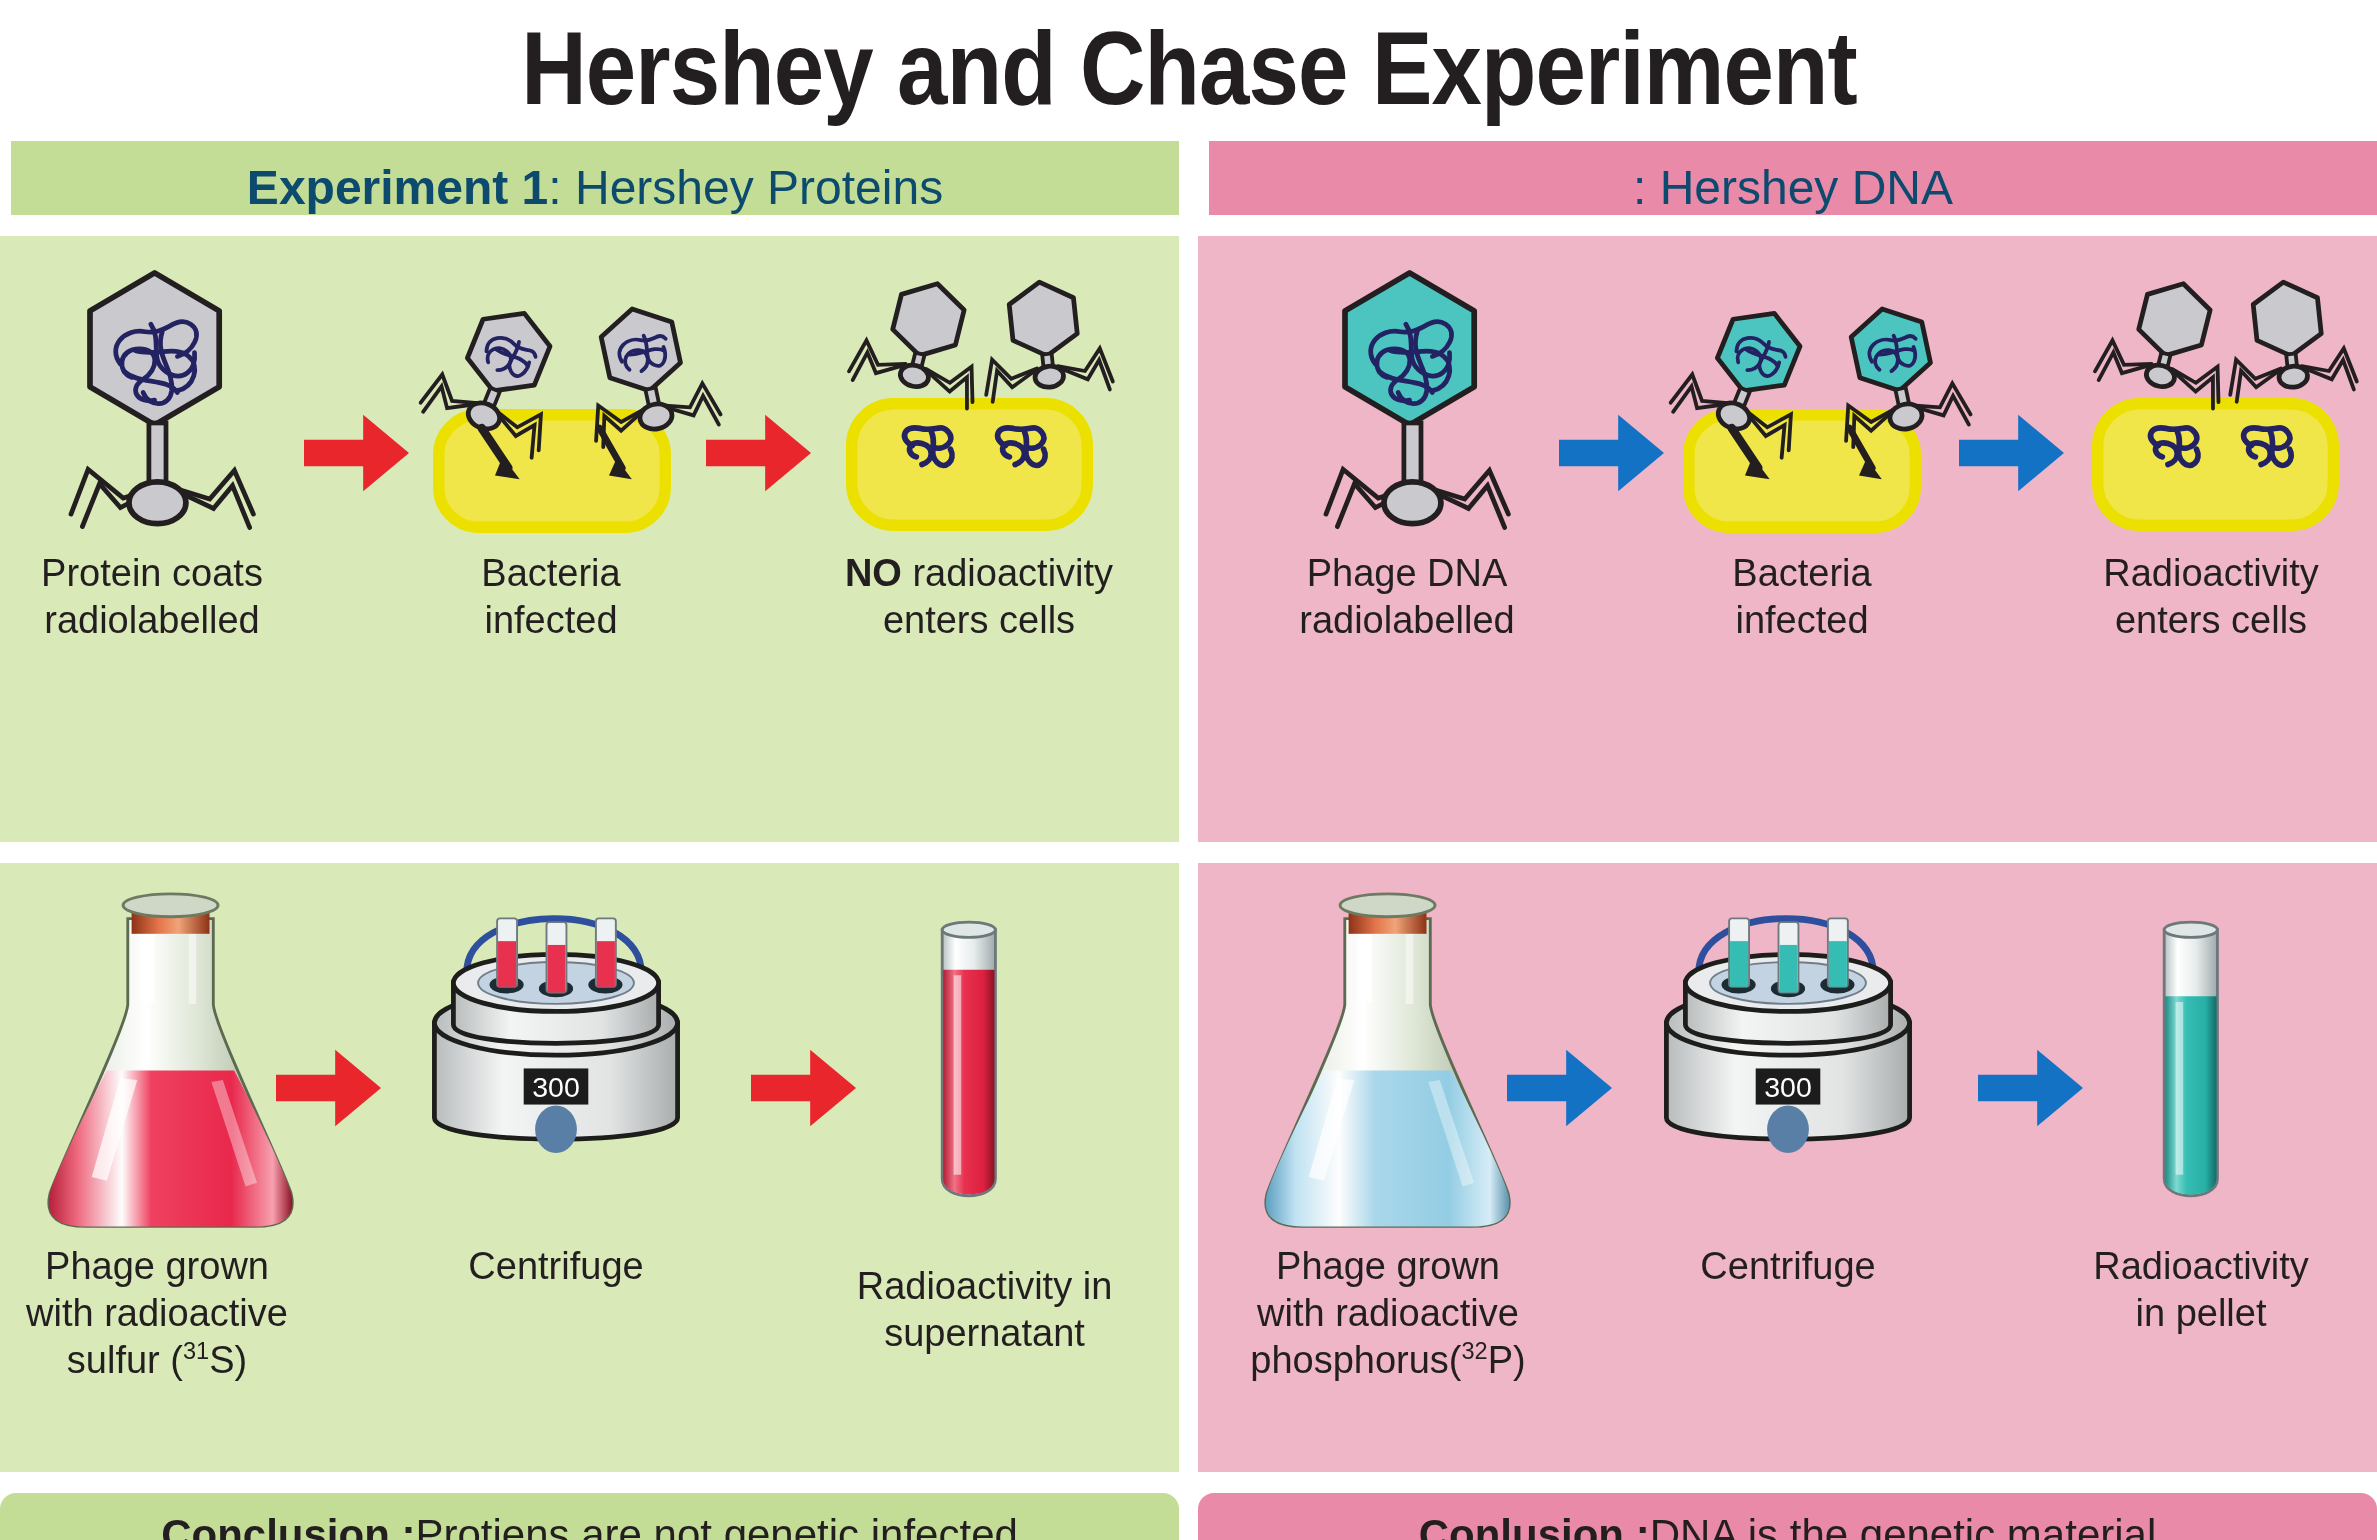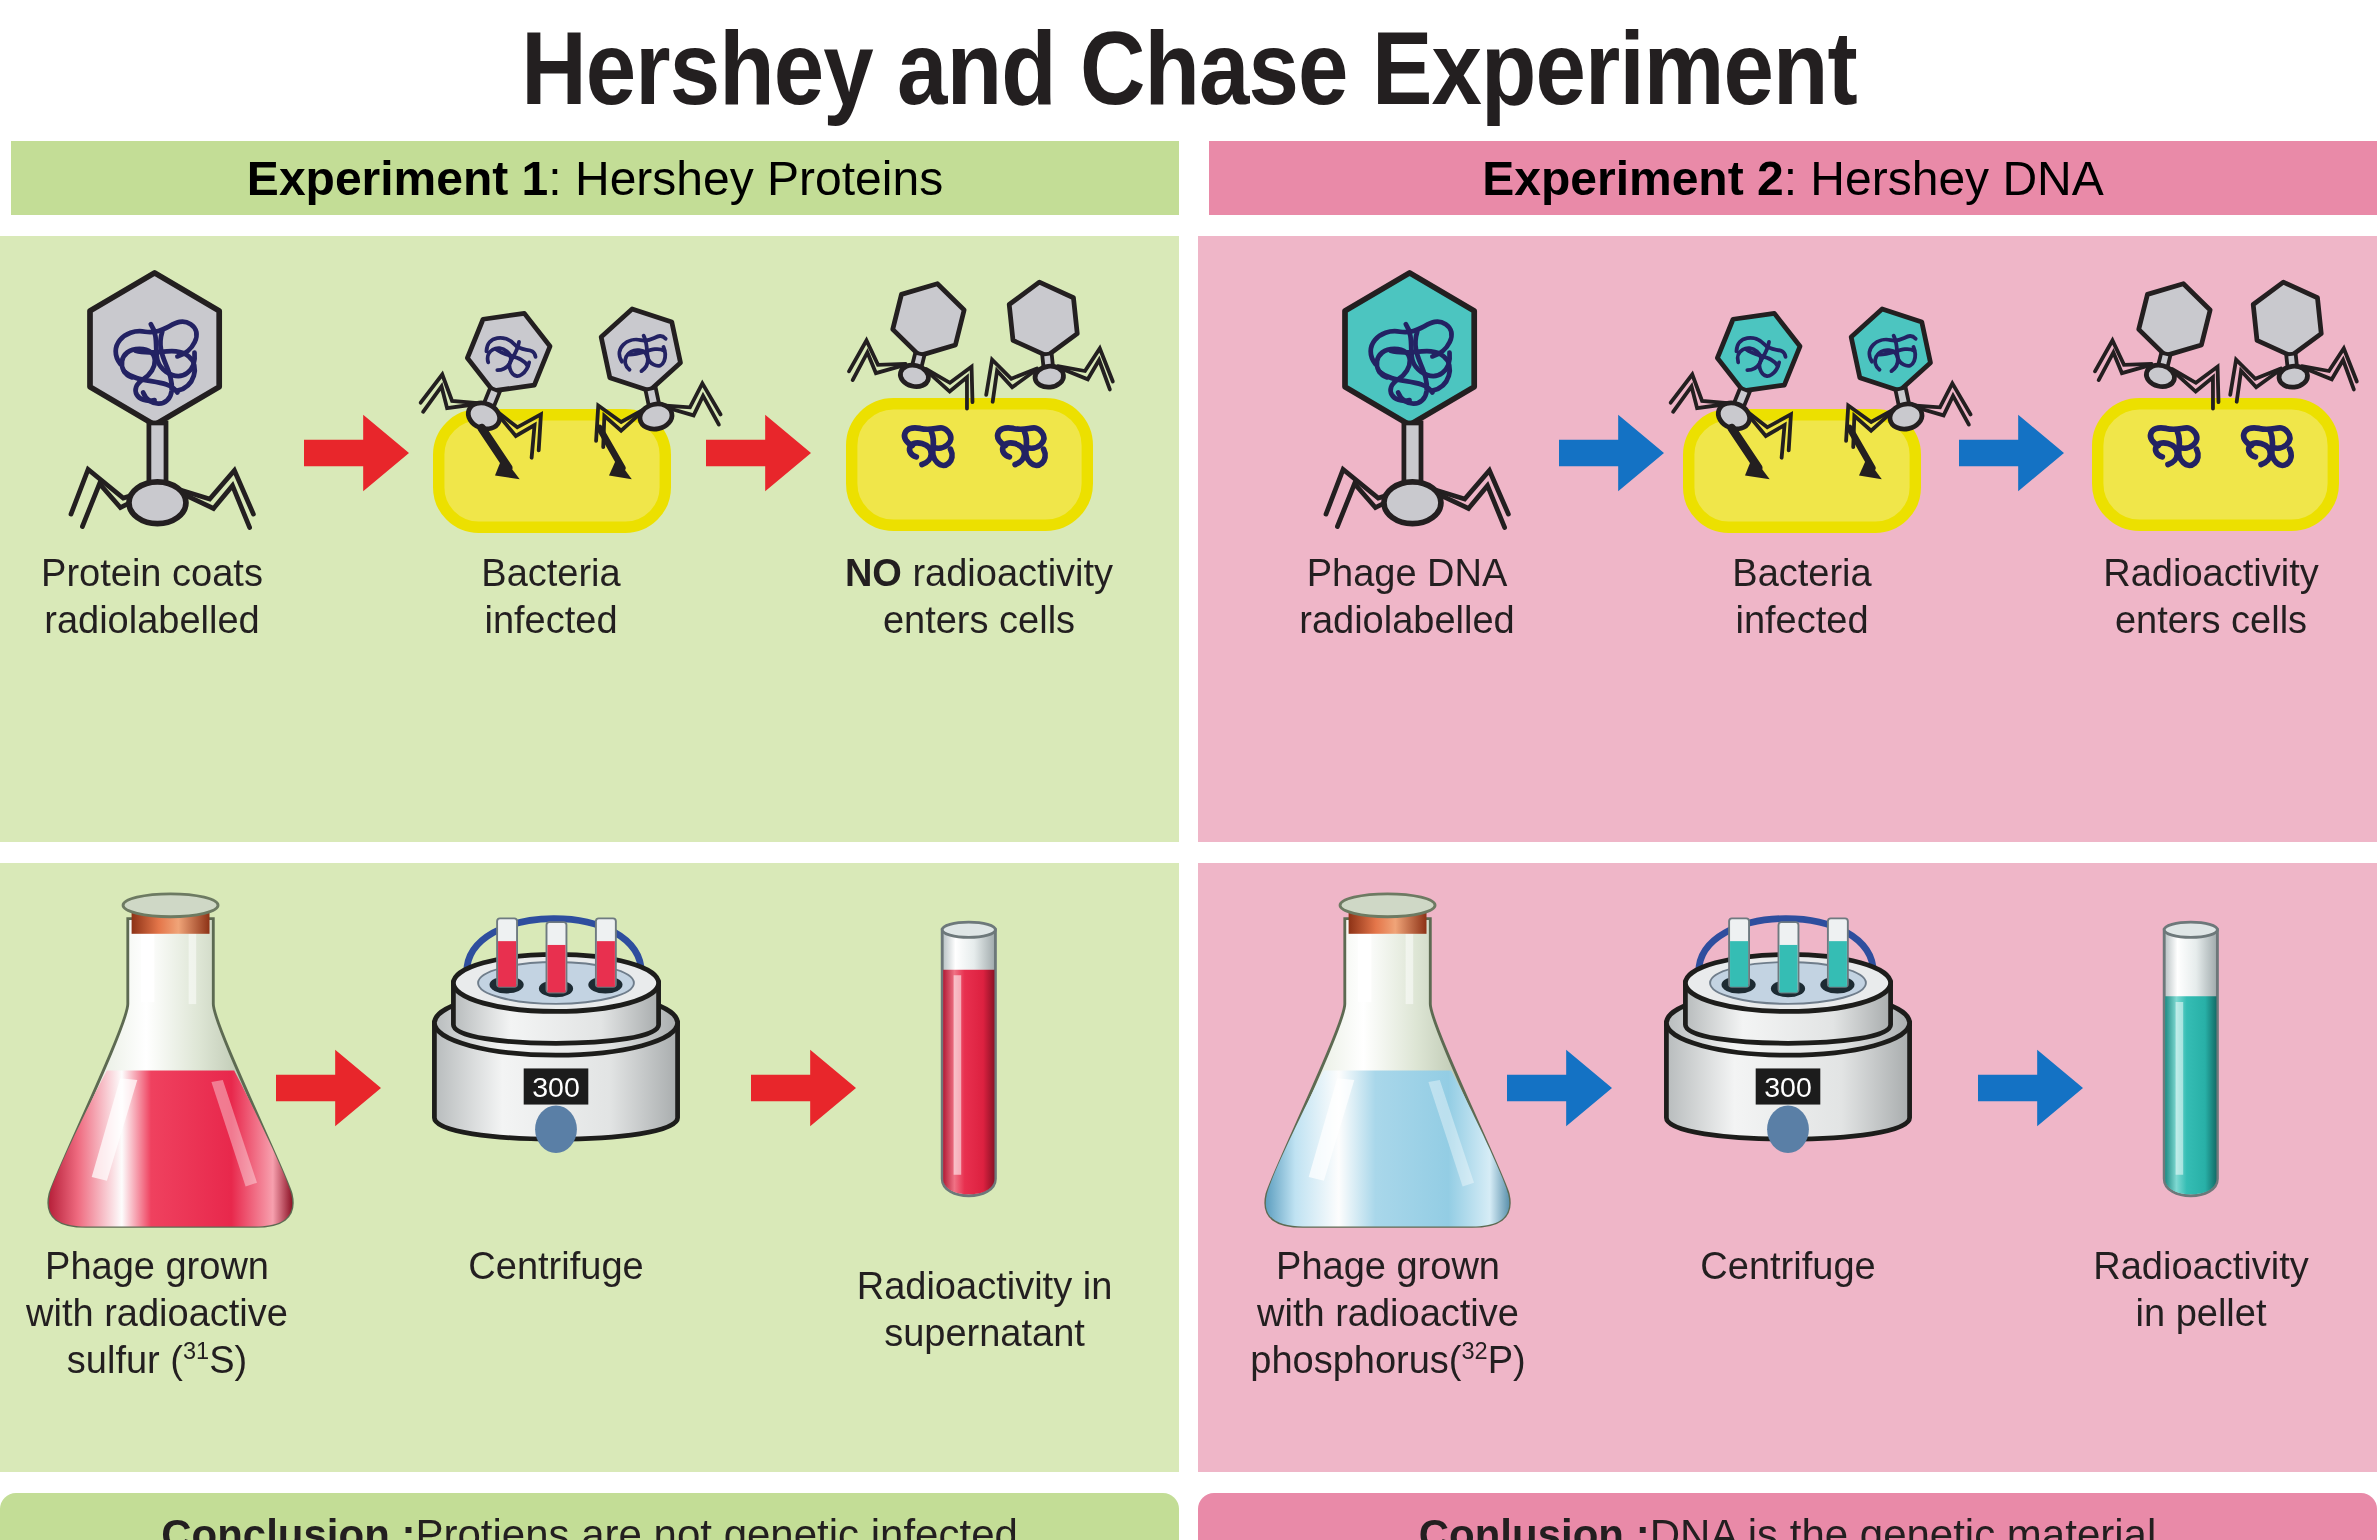--- a/index.html
+++ b/index.html
@@ -18,22 +18,22 @@
     transform:scaleX(0.88);transform-origin:center center;
     white-space:nowrap;
   }
 
   
   .col{position:absolute;top:141px;width:1179px;}
   .col-left{left:0;}
   .col-right{left:1198px;}
 
   .hdr{
-    height:74px;display:flex;align-items:center;justify-content:center;
-    font-size:48px;color:#000000;white-space:nowrap;margin-left:11px;
+    height:74px;display:flex;align-items:flex-end;justify-content:center;
+    font-size:48px;color:#0c4a6e;white-space:nowrap;margin-left:11px;
   }
   .hdr b{font-weight:bold;}
   .hdr .light{font-weight:normal;}
   .hdr-green{background:#c3dd96;}
   .hdr-pink{background:#e98aa8;}
 
   .panel{position:relative;margin-top:21px;overflow:hidden;}
   .panel-green{background:#d9e9b8;}
   .panel-pink{background:#efb6c8;}
   .panel-top{height:606px;}
@@ -362,21 +362,20 @@
 
   <div class="concl hdr-green">
     <b>Conclusion :</b>
       <span> Protiens are not genetic infected</span>
   </div>
 </div>
 
 <div class="col col-right">
 
   <div class="hdr hdr-pink">
-    <b>Experiment 2</b>
       <span class="light"> : Hershey DNA</span>
   </div>
 
   <div class="panel panel-pink panel-top">
 
     <div class="phage" style="left:90px;top:28.5px;">
       <svg width="247" height="276" viewBox="0 0 260 290">
         <g stroke="#231f20" stroke-width="5" fill="none" stroke-linecap="round">
           <path d="M128 235 L95 245 L58 215 L40 262"></path>
           <path d="M126 238 L92 255 L70 230 L52 275"></path>

